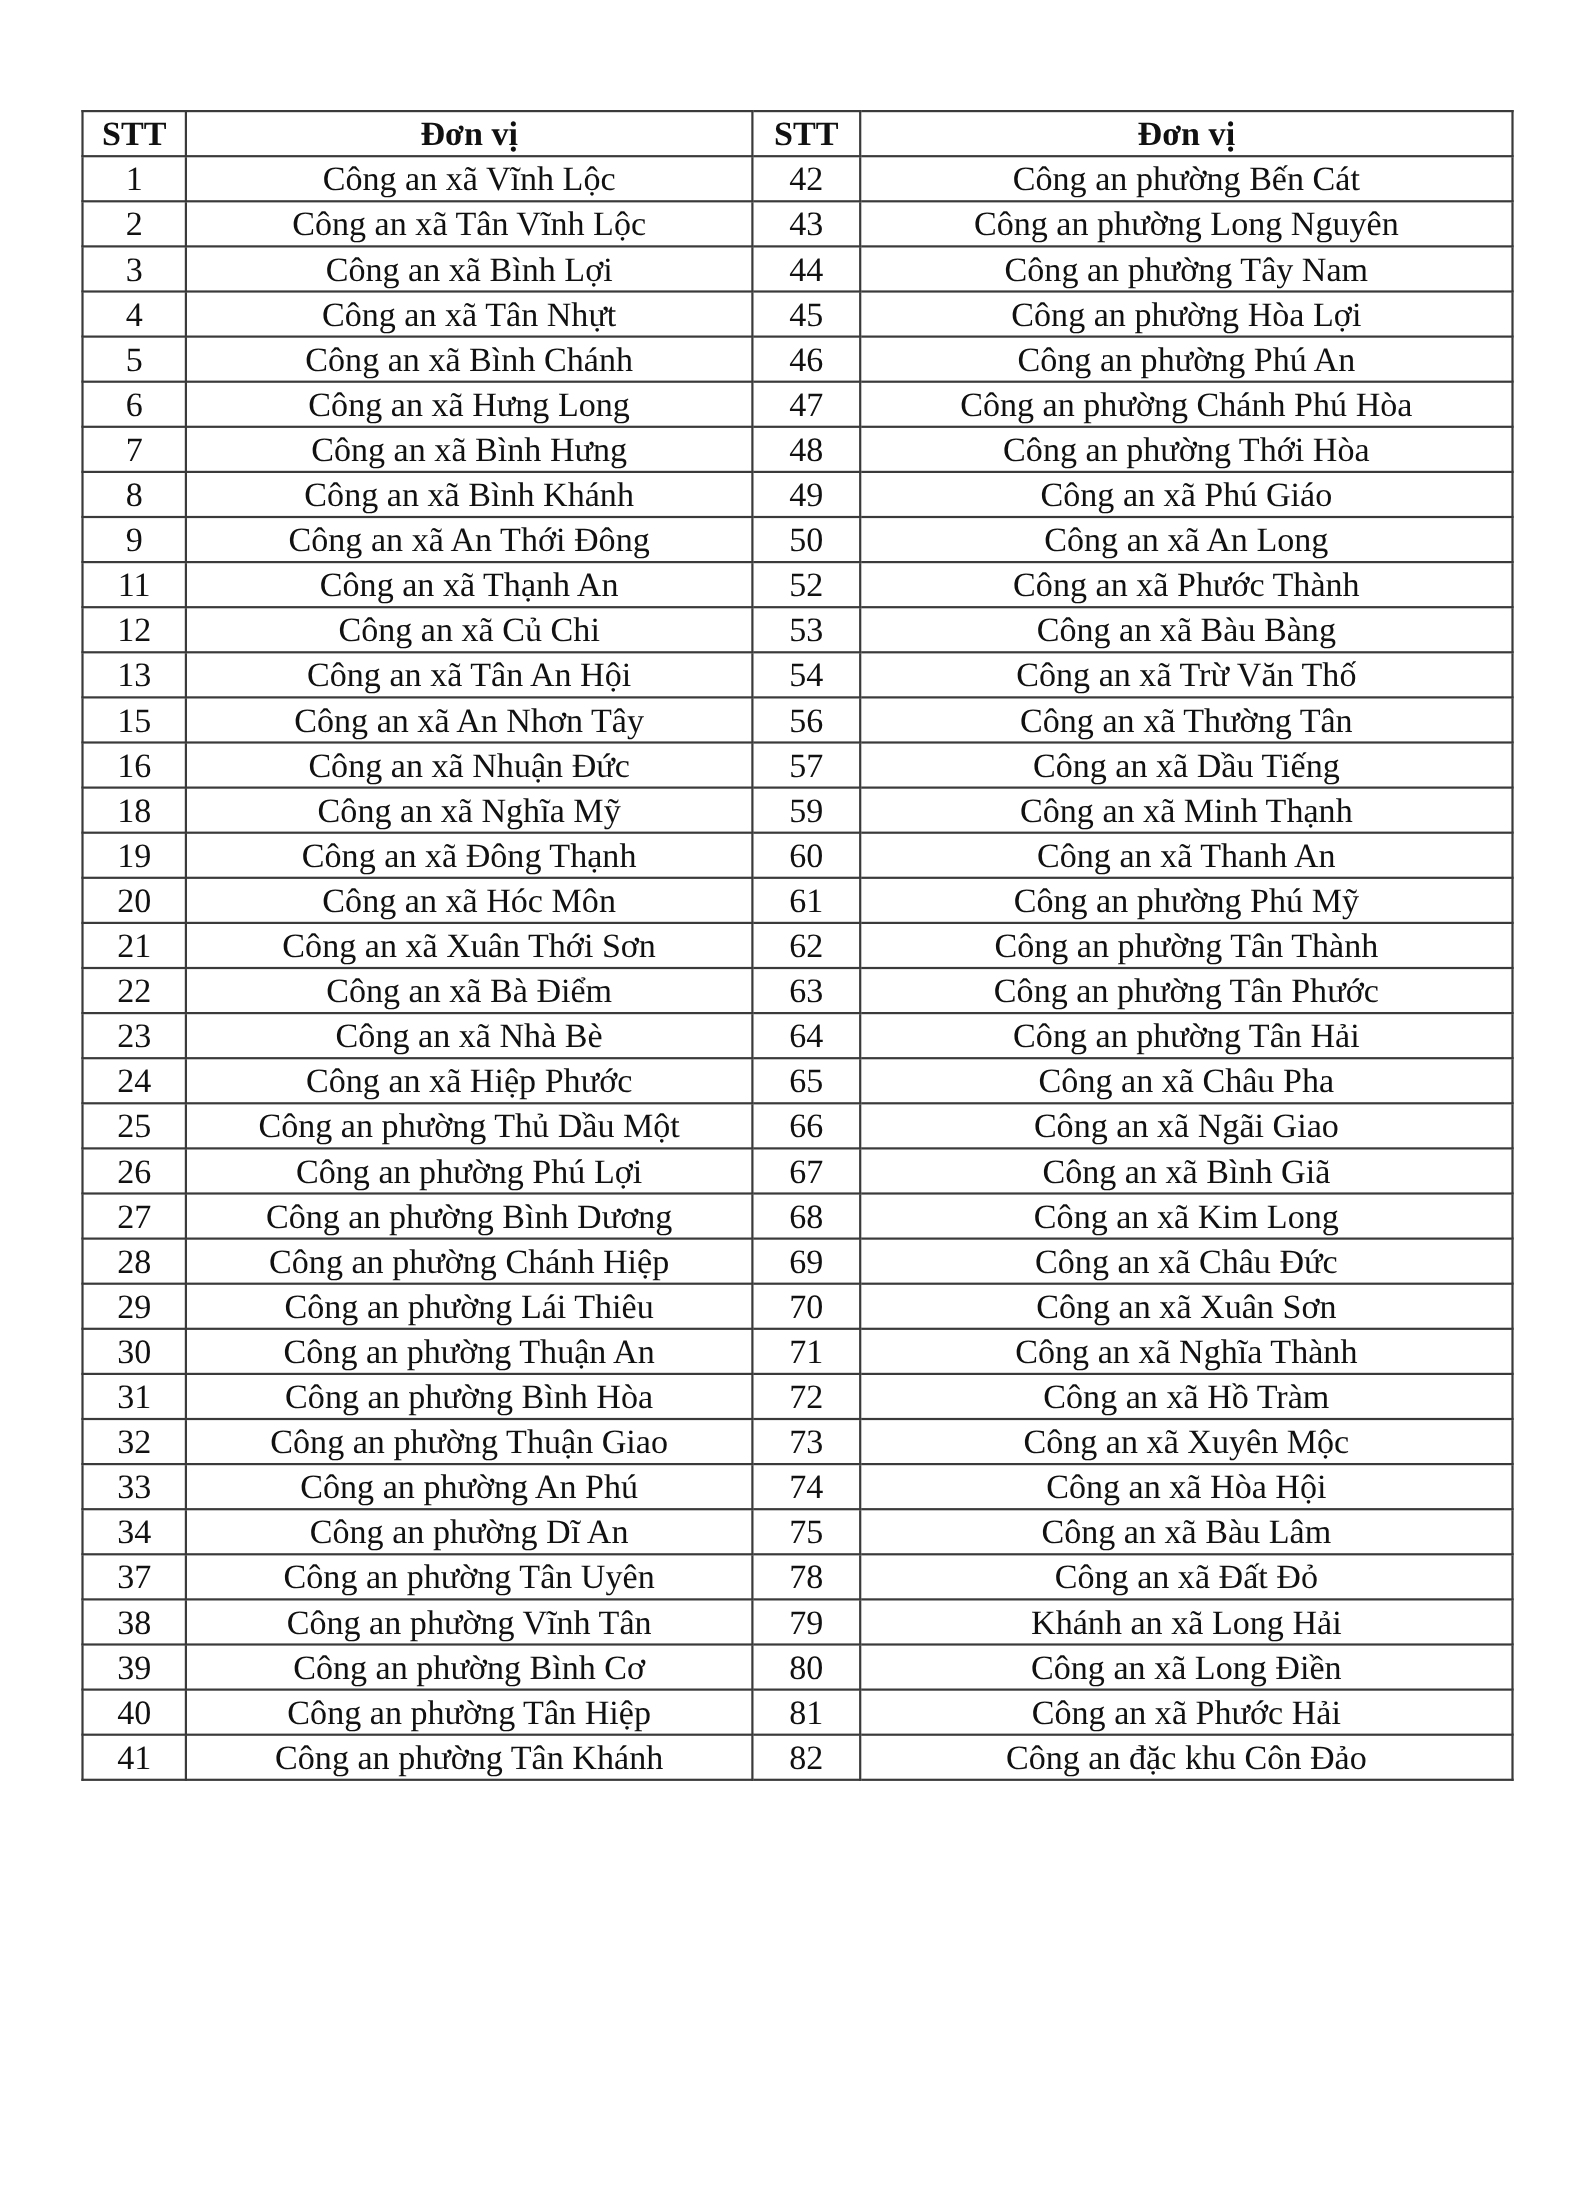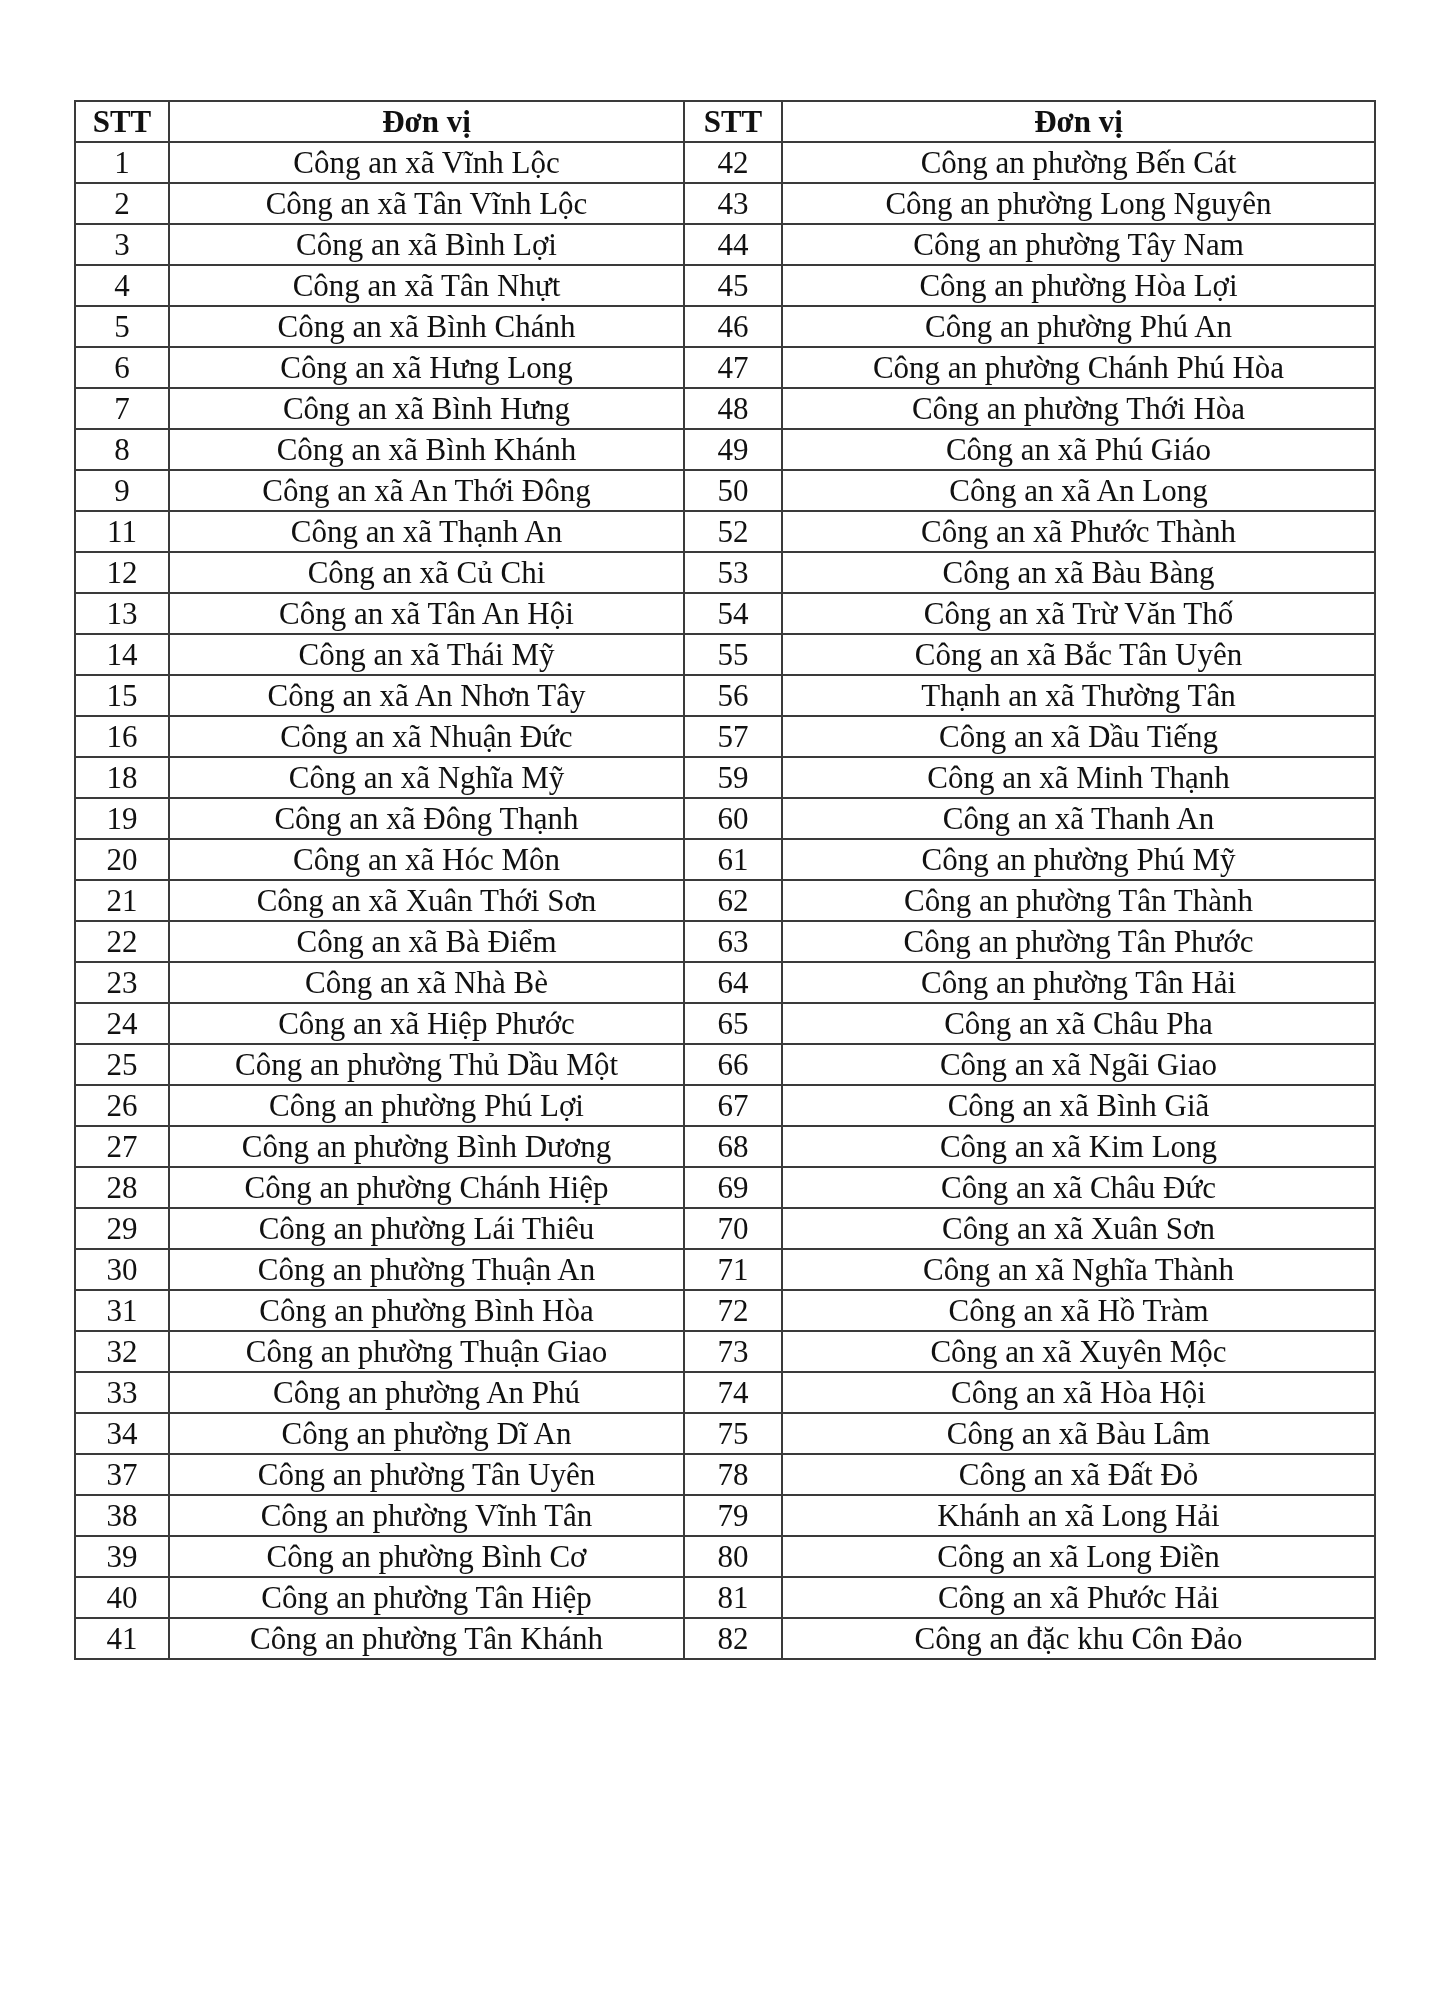--- a/index.html
+++ b/index.html
@@ -115,30 +115,24 @@
           <td>53</td>
           <td>Công an xã Bàu Bàng</td>
         </tr>
         <tr>
           <td>13</td>
           <td>Công an xã Tân An Hội</td>
           <td>54</td>
           <td>Công an xã Trừ Văn Thố</td>
         </tr>
         <tr>
-          <td>14</td>
-          <td>Công an xã Thái Mỹ</td>
-          <td>55</td>
-          <td>Công an xã Bắc Tân Uyên</td>
-        </tr>
-        <tr>
           <td>15</td>
           <td>Công an xã An Nhơn Tây</td>
           <td>56</td>
-          <td>Thạnh an xã Thường Tân</td>
+          <td>Công an xã Thường Tân</td>
         </tr>
         <tr>
           <td>16</td>
           <td>Công an xã Nhuận Đức</td>
           <td>57</td>
           <td>Công an xã Dầu Tiếng</td>
         </tr>
         <tr>
           <td>18</td>
           <td>Công an xã Nghĩa Mỹ</td>

